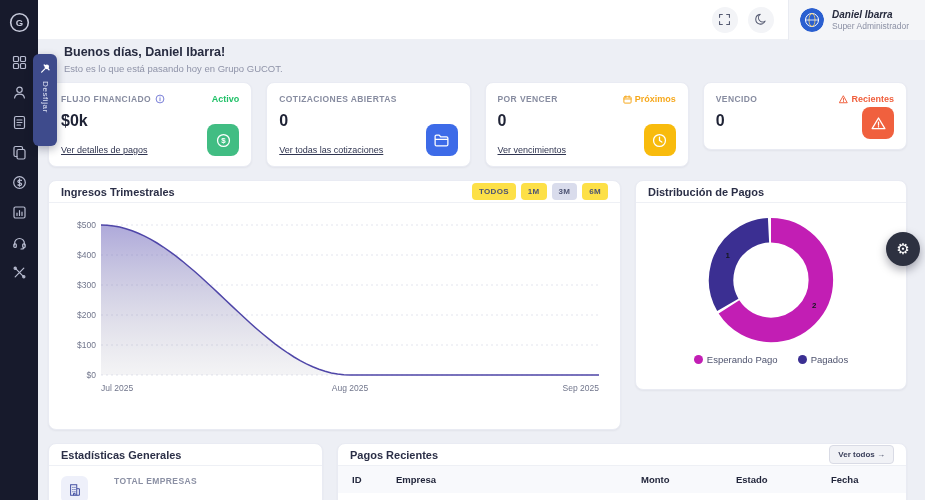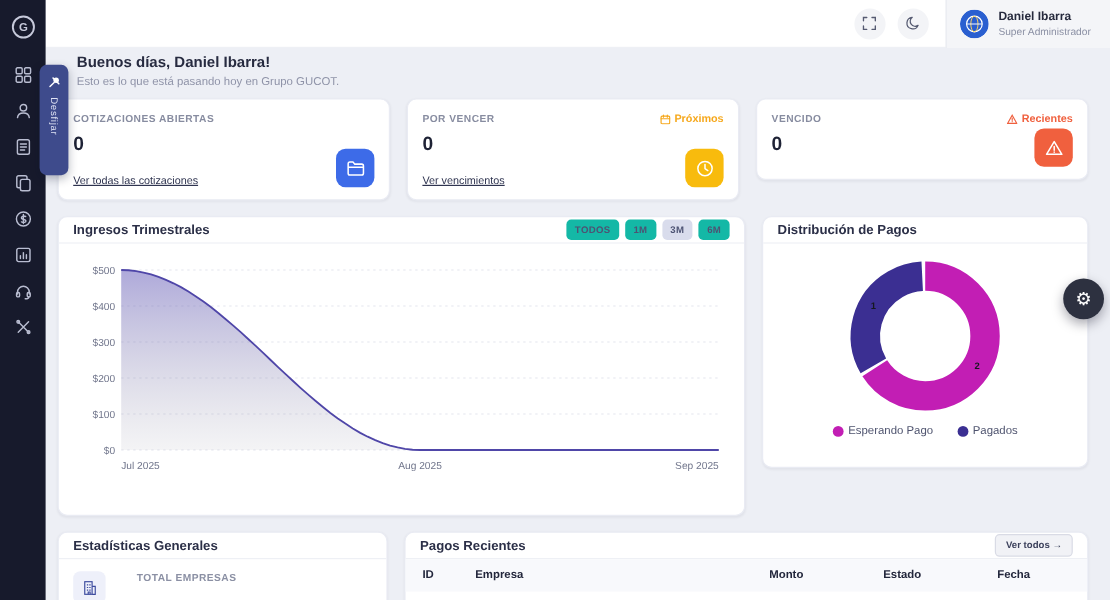--- a/index.html
+++ b/index.html
@@ -22,21 +22,21 @@
 
   
   .header { position:absolute; left:38px; top:0; right:0; height:40px; background:#fff;
     display:flex; align-items:center; justify-content:flex-end; z-index:5; border-bottom:1px solid #eef0f5; }
   .hbtn { width:26px; height:26px; border-radius:50%; background:#f3f4f7; margin-right:10px;
     display:flex; align-items:center; justify-content:center; cursor:pointer; }
   .hbtn svg { width:13px; height:13px; }
   .user-chip { height:40px; background:#f4f5f8; display:flex; align-items:center; gap:8px;
     padding:0 16px 0 11px; margin-left:4px; cursor:pointer; border-left:1px solid #e9ebf1; }
   .avatar { width:24px; height:24px; border-radius:50%; overflow:hidden; }
-  .user-name { font-size:10px; font-weight:bold; color:#262a3d; line-height:1.3; }
+  .user-name { font-size:10px; font-weight:bold; color:#262a3d; line-height:1.3;font-style:italic; }
   .user-role { font-size:8.5px; color:#8b90a4; }
 
   
   .pin { position:absolute; left:33px; top:54px; width:24px; height:92px; background:#3e4b8c;
     border-radius:6px; z-index:40; display:flex; flex-direction:column; align-items:center;
     padding-top:9px; gap:7px; box-shadow:0 3px 8px rgba(10,15,40,.3); cursor:pointer; }
   .pin-label { writing-mode:vertical-rl; font-size:8px; color:#dfe3f4; letter-spacing:.6px; }
 
   
   .welcome { position:absolute; left:64px; top:45px; z-index:2; }
@@ -62,21 +62,21 @@
   
   .panel { position:absolute; background:#fff; border:1px solid #e9ebf3; border-radius:8px;
     box-shadow:0 1px 2px rgba(20,20,40,.05); }
   .card-head { height:22px; display:flex; align-items:center; justify-content:space-between;
     padding:0 12px; border-bottom:1px solid #eef0f5; }
   .card-title { font-size:11px; font-weight:bold; color:#2b2f47; }
 
   
   .chart-card { left:48px; top:180px; width:573px; height:250px; }
   .filters { display:flex; gap:5px; }
-  .filter-btn { font-size:8px; font-weight:bold; color:#4d5373; background:#14b8a6; border:none;
+  .filter-btn { font-size:8px; font-weight:bold; color:#4d5373; background:#fde047; border:none;
     border-radius:4px; padding:4px 7px; cursor:pointer; font-family:inherit; letter-spacing:.3px; }
   .filter-btn.active { background:#d9dcec; }
   .tick { font-size:8.5px; fill:#71768c; font-family:"Liberation Sans", sans-serif; }
   .gridline { stroke:#e3e5ee; stroke-width:1; stroke-dasharray:2 3; }
 
   
   .donut-card { left:635px; top:180px; width:272px; height:210px; }
   #donut-svg { margin:7px auto 0; }
   .donut-label { font-size:9px; font-weight:bold; fill:#15181f; font-family:"Liberation Sans", sans-serif; }
   .legend { display:flex; justify-content:center; gap:20px; margin-top:4px; }
@@ -202,20 +202,40 @@
   <span class="pin-label">Desfijar</span>
 </div>
 
 <div class="welcome">
   <div class="welcome-title">Buenos días, Daniel Ibarra!</div>
   <div class="welcome-sub">Esto es lo que está pasando hoy en Grupo GUCOT.</div>
 </div>
 
 <div class="cards-row">
 
+  <div class="stat-card">
+    <div class="sc-top">
+      <span class="sc-label">
+        <span>FLUJO FINANCIADO</span>
+        <svg width="10" height="10" viewBox="0 0 10 10">
+            <circle cx="5" cy="5" r="3.9" fill="none" stroke="#7a80d8" stroke-width="1"></circle>
+            <path d="M5 4.4v2.4M5 3v.2" stroke="#7a80d8" stroke-width="1" stroke-linecap="round"></path>
+          </svg>
+      </span>
+      <span class="sc-badge" style="color: rgb(33, 193, 104);">Activo</span>
+    </div>
+    <div class="sc-value">$0k</div>
+    <a class="sc-link">Ver detalles de pagos</a>
+    <span class="icon-btn" style="background: rgb(65, 189, 131);">
+      <svg viewBox="0 0 16 16">
+          <circle cx="8" cy="8" r="5.6"></circle>
+          <text x="8" y="10.8" text-anchor="middle" font-size="7.5" fill="#fff" stroke="none" font-weight="bold">$</text>
+        </svg>
+    </span>
+  </div>
 
   <div class="stat-card">
     <div class="sc-top">
       <span class="sc-label">
           <span>COTIZACIONES ABIERTAS</span>
         </span>
       <span class="sc-badge"></span>
     </div>
     <div class="sc-value">0</div>
     <a class="sc-link">Ver todas las cotizaciones</a>

